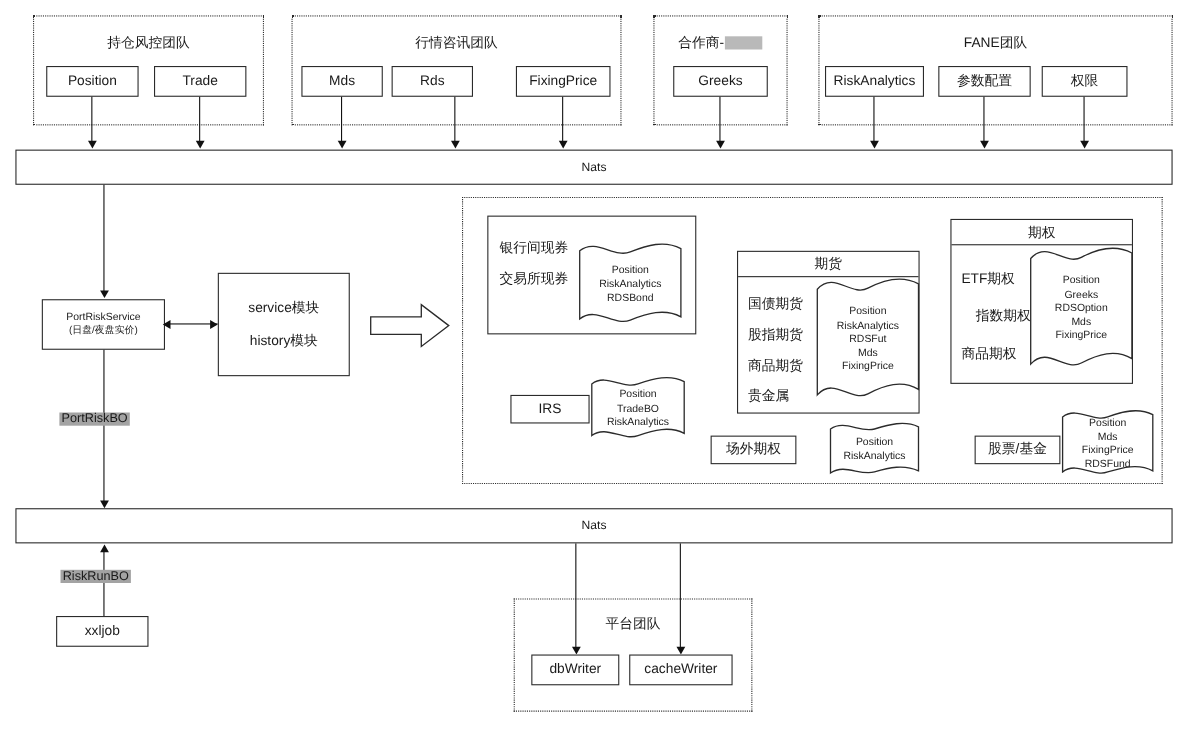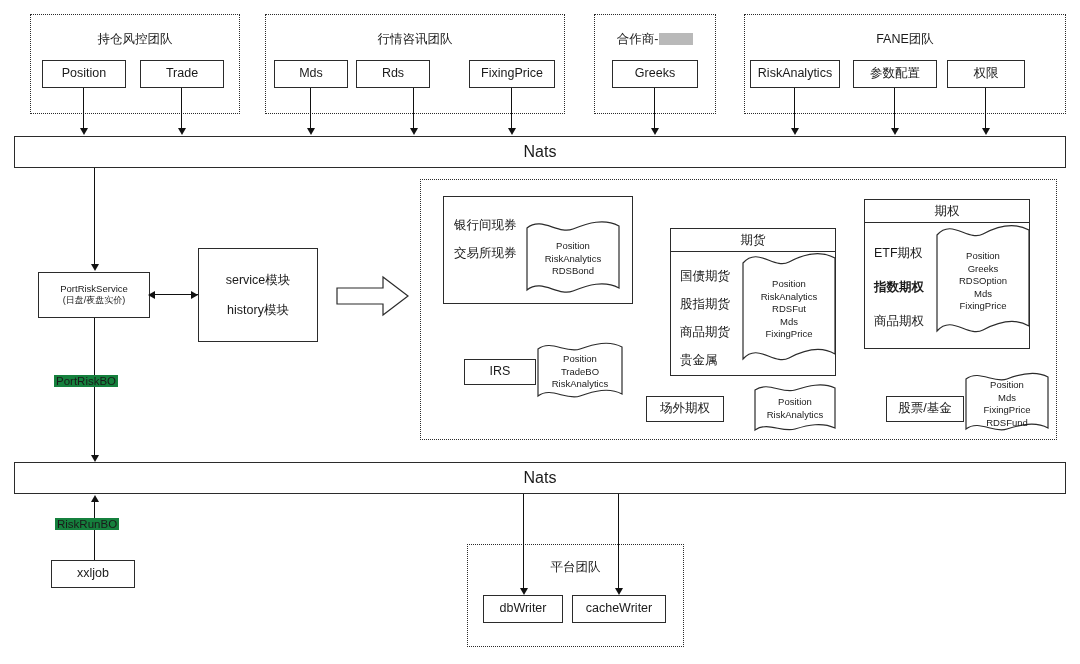--- a/index.html
+++ b/index.html
@@ -46,21 +46,21 @@
   .node.two-line .l1{font-size:9.5px;}
   .node.two-line .l2{font-size:9px;}
 
   
   .bus{
     border:1px solid #2b2b2b;
     background:#ffffff;
     display:flex;
     align-items:center;
     justify-content:center;
-    font-size:16px;
+    font-size:11px;
     color:#1a1a1a;
   }
 
   
   .cat-panel{
     border:1px solid #2b2b2b;
     background:#ffffff;
   }
   .cat-header{
     border-bottom:1px solid #2b2b2b;
@@ -114,21 +114,21 @@
   .arrowhead-right{
     position:absolute;width:0;height:0;
     border-top:4px solid transparent;
     border-bottom:4px solid transparent;
     border-left:7px solid #111;
   }
   .edge-label{
     position:absolute;
     font-size:11.5px;
     color:#1a1a1a;
-    background:#15803d;
+    background:#a3a3a3;
     padding:0 2px;
     white-space:nowrap;
   }
 
   .big-arrow svg{display:block;}
   .redaction{
     display:inline-block;
     width:34px;height:12px;
     background:#b9b9b9;
     vertical-align:-2px;
@@ -286,21 +286,21 @@
 RiskAnalytics
 RDSFut
 Mds
 FixingPrice</div>
   </div>
 
   <div class="abs cat-panel" style="left:864px;top:199px;width:166px;height:150px;">
     <div class="cat-header">期权</div>
     <div class="cat-body" style="height:127px;">
       <div class="cat-item" style="left:9px;top:22px;">ETF期权</div>
-      <div class="cat-item" style="left:9px;top:56px;font-weight:bold;">指数期权</div>
+      <div class="cat-item" style="left:22px;top:56px;">指数期权</div>
       <div class="cat-item" style="left:9px;top:90px;">商品期权</div>
     </div>
   </div>
   <div class="doc" style="left:934px;top:222px;width:98px;height:118px;">
     <svg viewBox="0 0 98 118" preserveAspectRatio="none">
       <path d="M3,13 C18,-4 34,20 49,12 C64,4 80,0 95,8 L95,104 C80,95 64,100 49,108 C34,116 18,92 3,109 Z" fill="#ffffff" stroke="#2b2b2b" stroke-width="1.2"></path>
     </svg>
     <div class="doc-text">Position
 Greeks
 RDSOption

